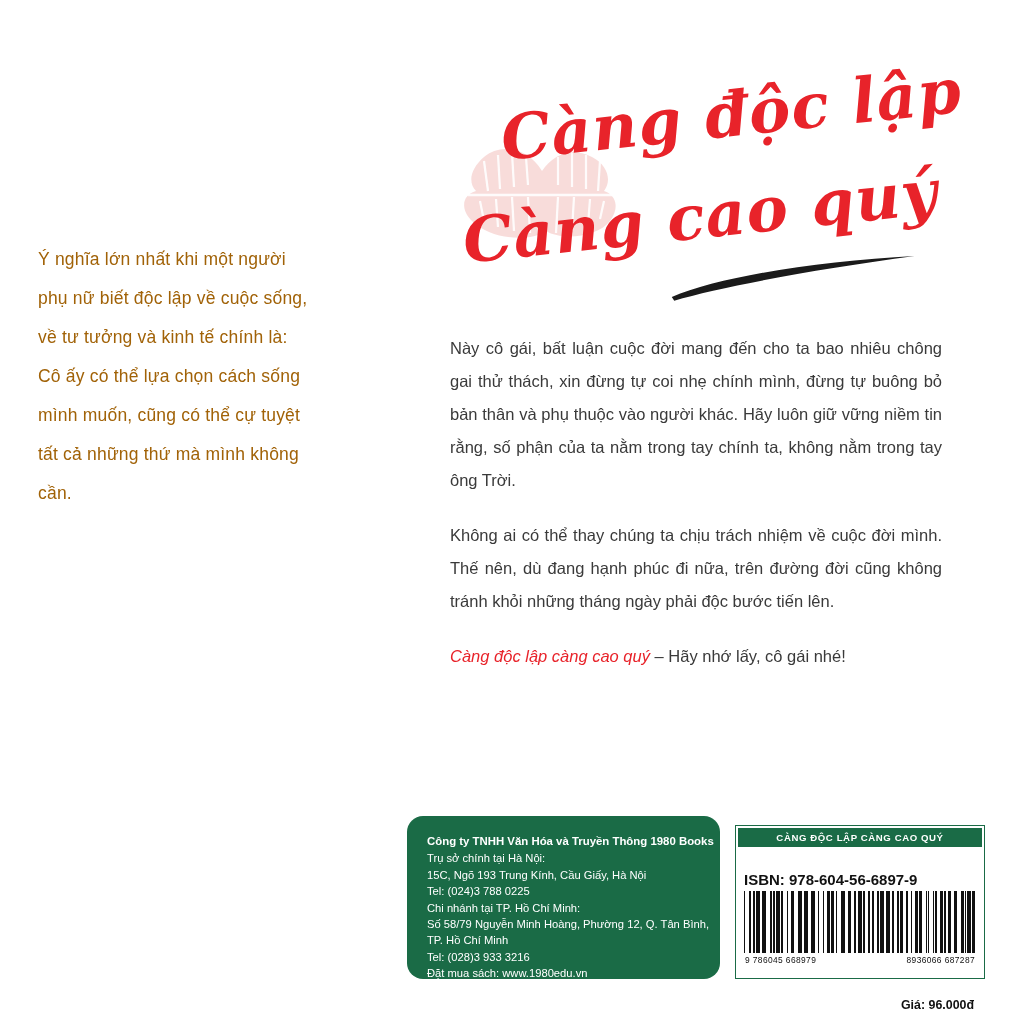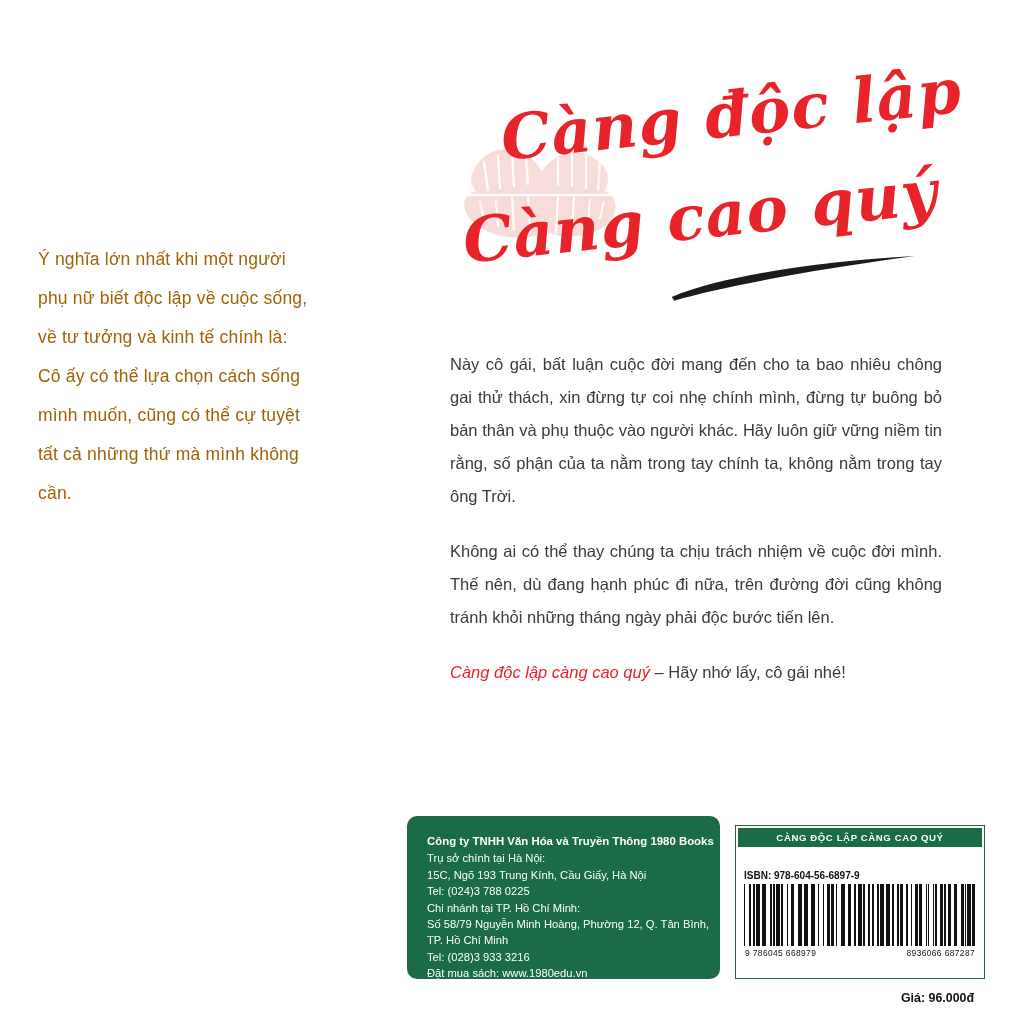--- a/index.html
+++ b/index.html
@@ -81,37 +81,37 @@
   .body-copy {
     position: absolute;
     left: 450px;
     top: 332px;
     width: 492px;
     color: #3a3a3a;
     font-size: 16.5px;
     line-height: 33px;
     text-align: justify;
   }
-  .body-copy p { margin: 16px 0 22px 0; }
+  .body-copy p { margin: 0 0 22px 0; }
   .body-copy p:last-child { margin-bottom: 0; }
   .tagline { margin-top: 4px !important; }
   .tagline .em {
     color: #e8232a;
     font-style: italic;
   }
 
   
   .publisher {
     position: absolute;
     left: 407px;
     top: 816px;
     width: 313px;
     height: 163px;
     background: #1a6b46;
-    border-radius: 10px;
+    border-radius: 16px;
     color: #ffffff;
     padding: 17px 18px 10px 20px;
     font-size: 11.2px;
     line-height: 16.4px;
   }
   .publisher .pub-name {
     font-weight: bold;
     margin-bottom: 1px;
     font-size: 11.4px;
   }
@@ -133,23 +133,24 @@
     color: #ffffff;
     font-size: 9.6px;
     font-weight: bold;
     letter-spacing: .6px;
     text-align: center;
     padding: 4px 0 4px 0;
     margin: 2px 2px 0 2px;
   }
   .isbn {
     color: #111;
-    font-size: 10px;
-    font-weight: bold;
-    padding: 23px 0 3px 8px;
+    font-size: 15px;
+    font-weight: bold;
+    padding: 3px 0 3px 8px;
+    margin-top: 21px;
   }
   .bars {
     height: 62px;
     margin: 0 8px;
     display: flex;
     align-items: stretch;
     gap: 0;
     overflow: hidden;
   }
   .bars i { display: block; height: 100%; background: #111; }

